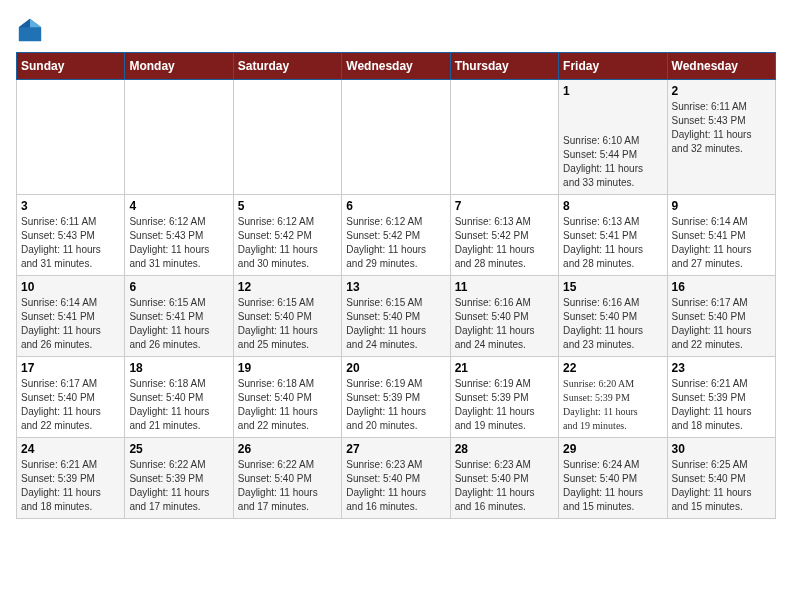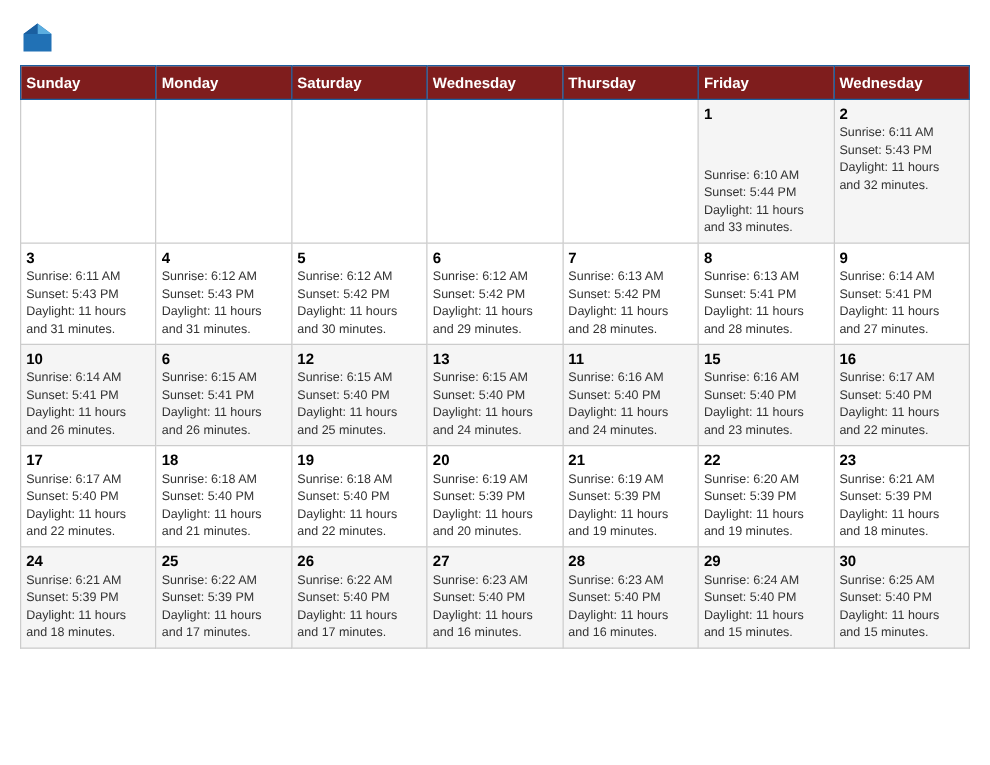--- a/index.html
+++ b/index.html
@@ -272,21 +272,21 @@
         </td>
         <td>
           <div class="day-number">21</div>
           <div class="day-info" style="white-space: pre-line;">Sunrise: 6:19 AM
 Sunset: 5:39 PM
 Daylight: 11 hours
 and 19 minutes.</div>
         </td>
         <td>
           <div class="day-number">22</div>
-          <div class="day-info" style="white-space: pre-line;">Sunrise: 6:20 AM
+          <div class="day-info" style="white-space: pre-line; font-family: Liberation Serif, serif;">Sunrise: 6:20 AM
 Sunset: 5:39 PM
 Daylight: 11 hours
 and 19 minutes.</div>
         </td>
         <td>
           <div class="day-number">23</div>
           <div class="day-info" style="white-space: pre-line;">Sunrise: 6:21 AM
 Sunset: 5:39 PM
 Daylight: 11 hours
 and 18 minutes.</div>

